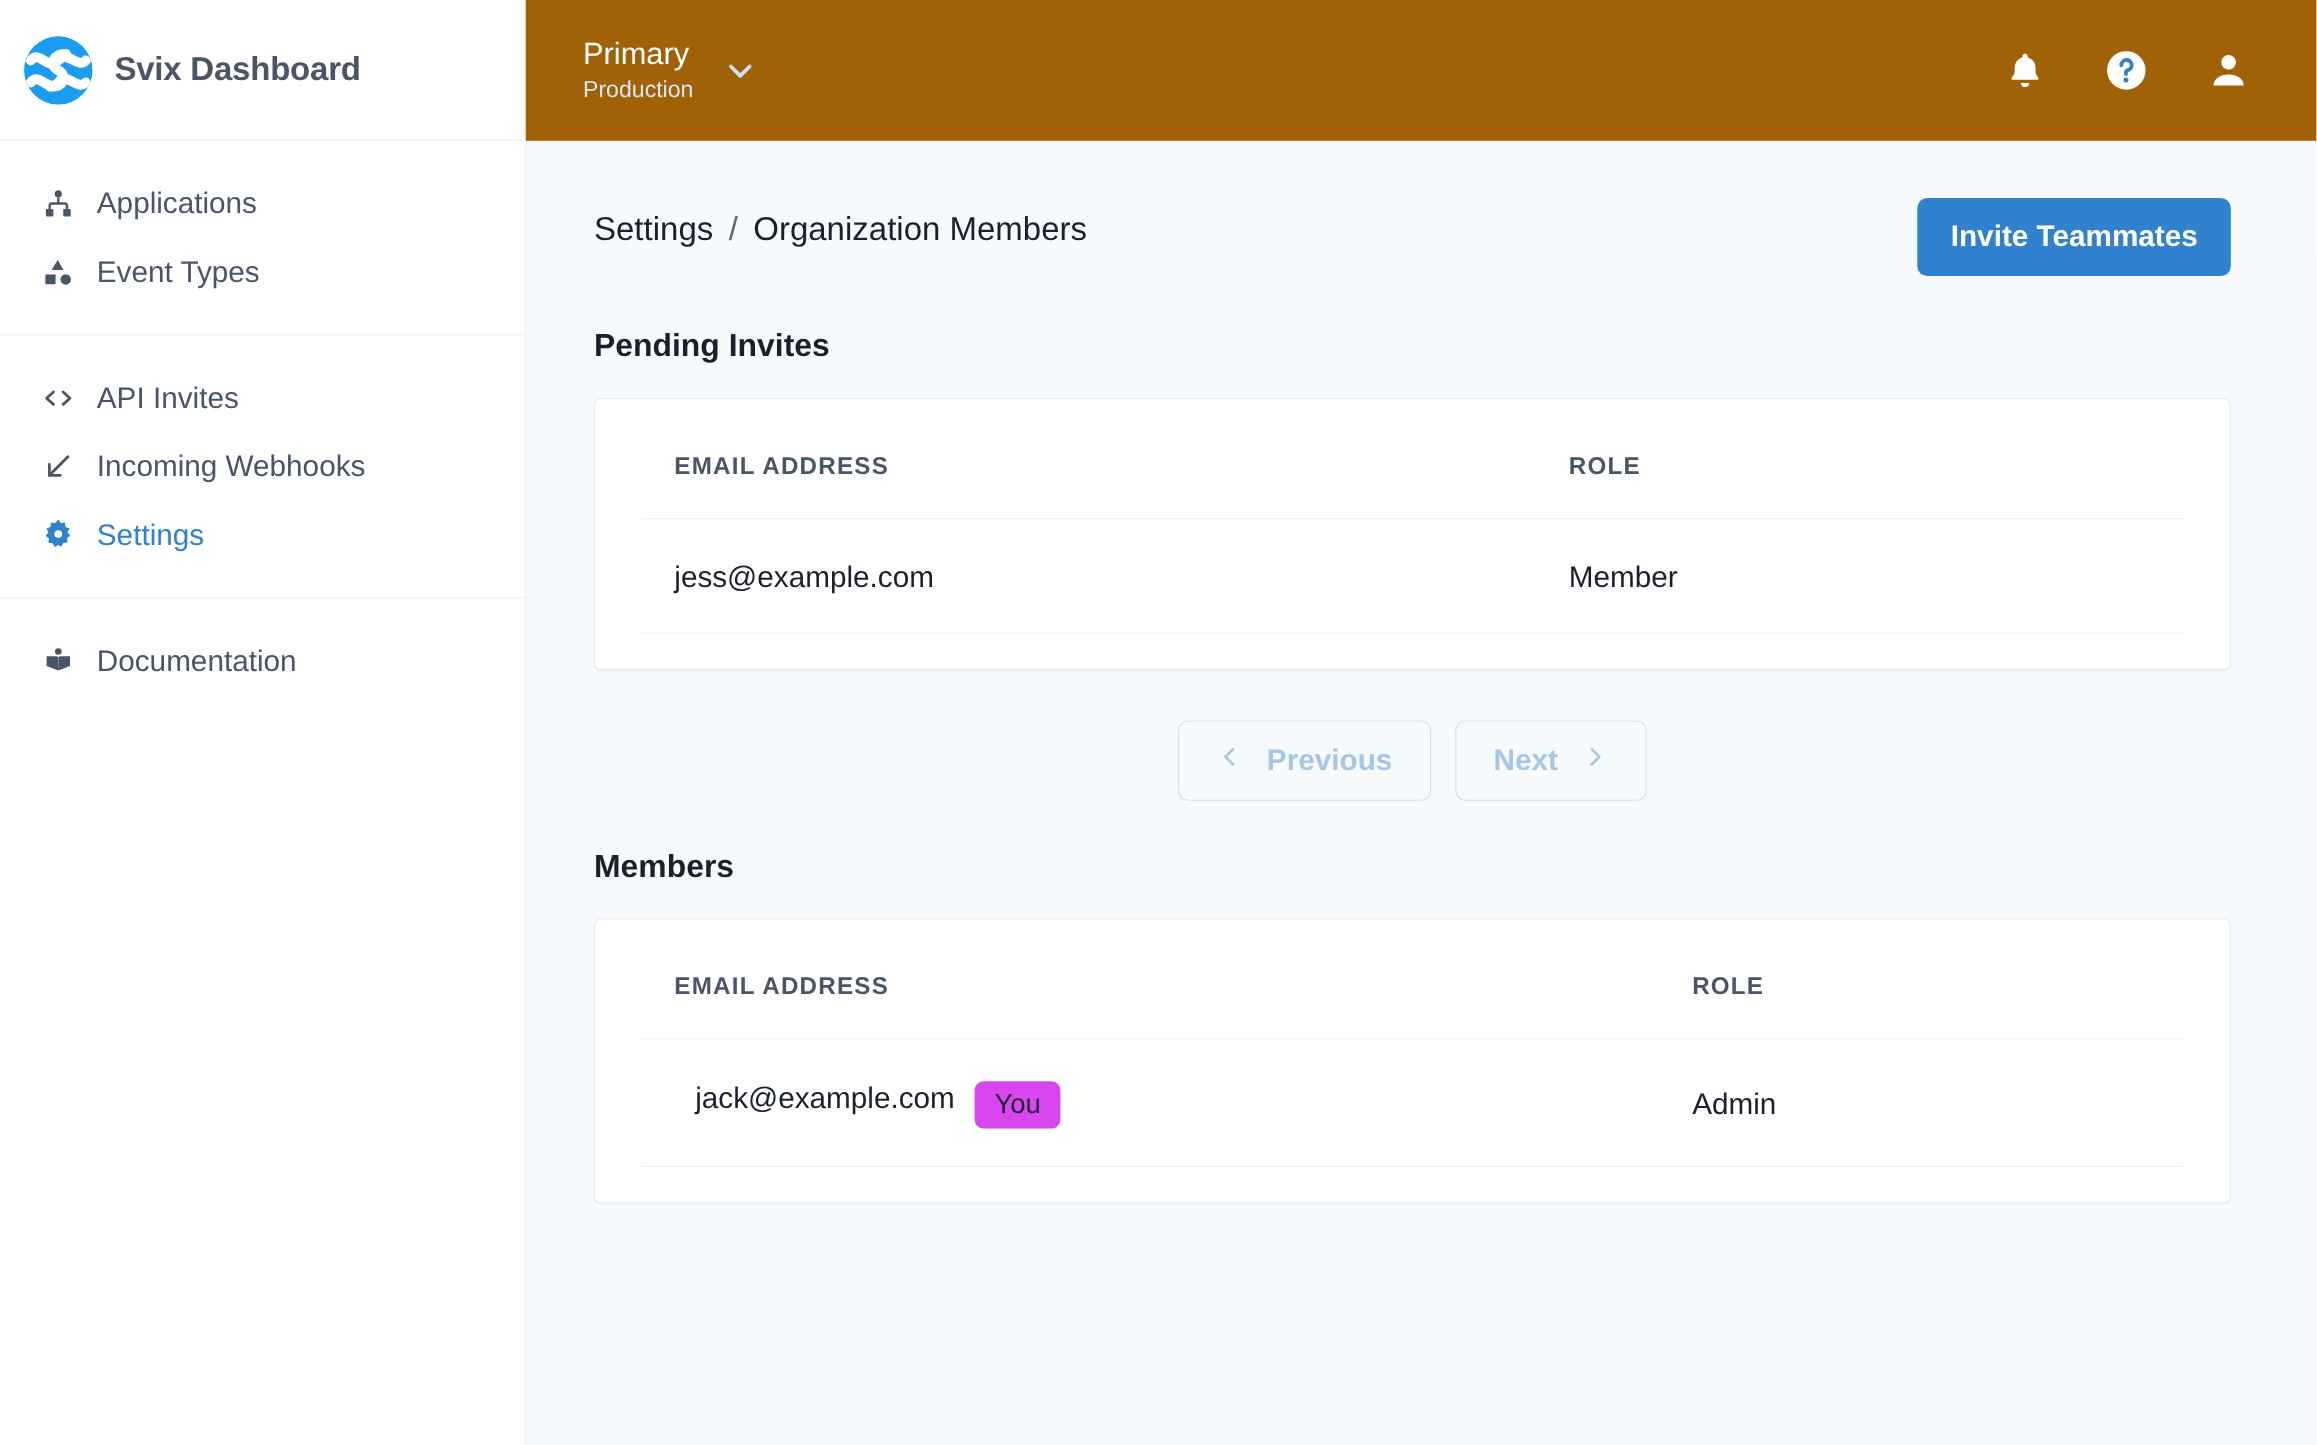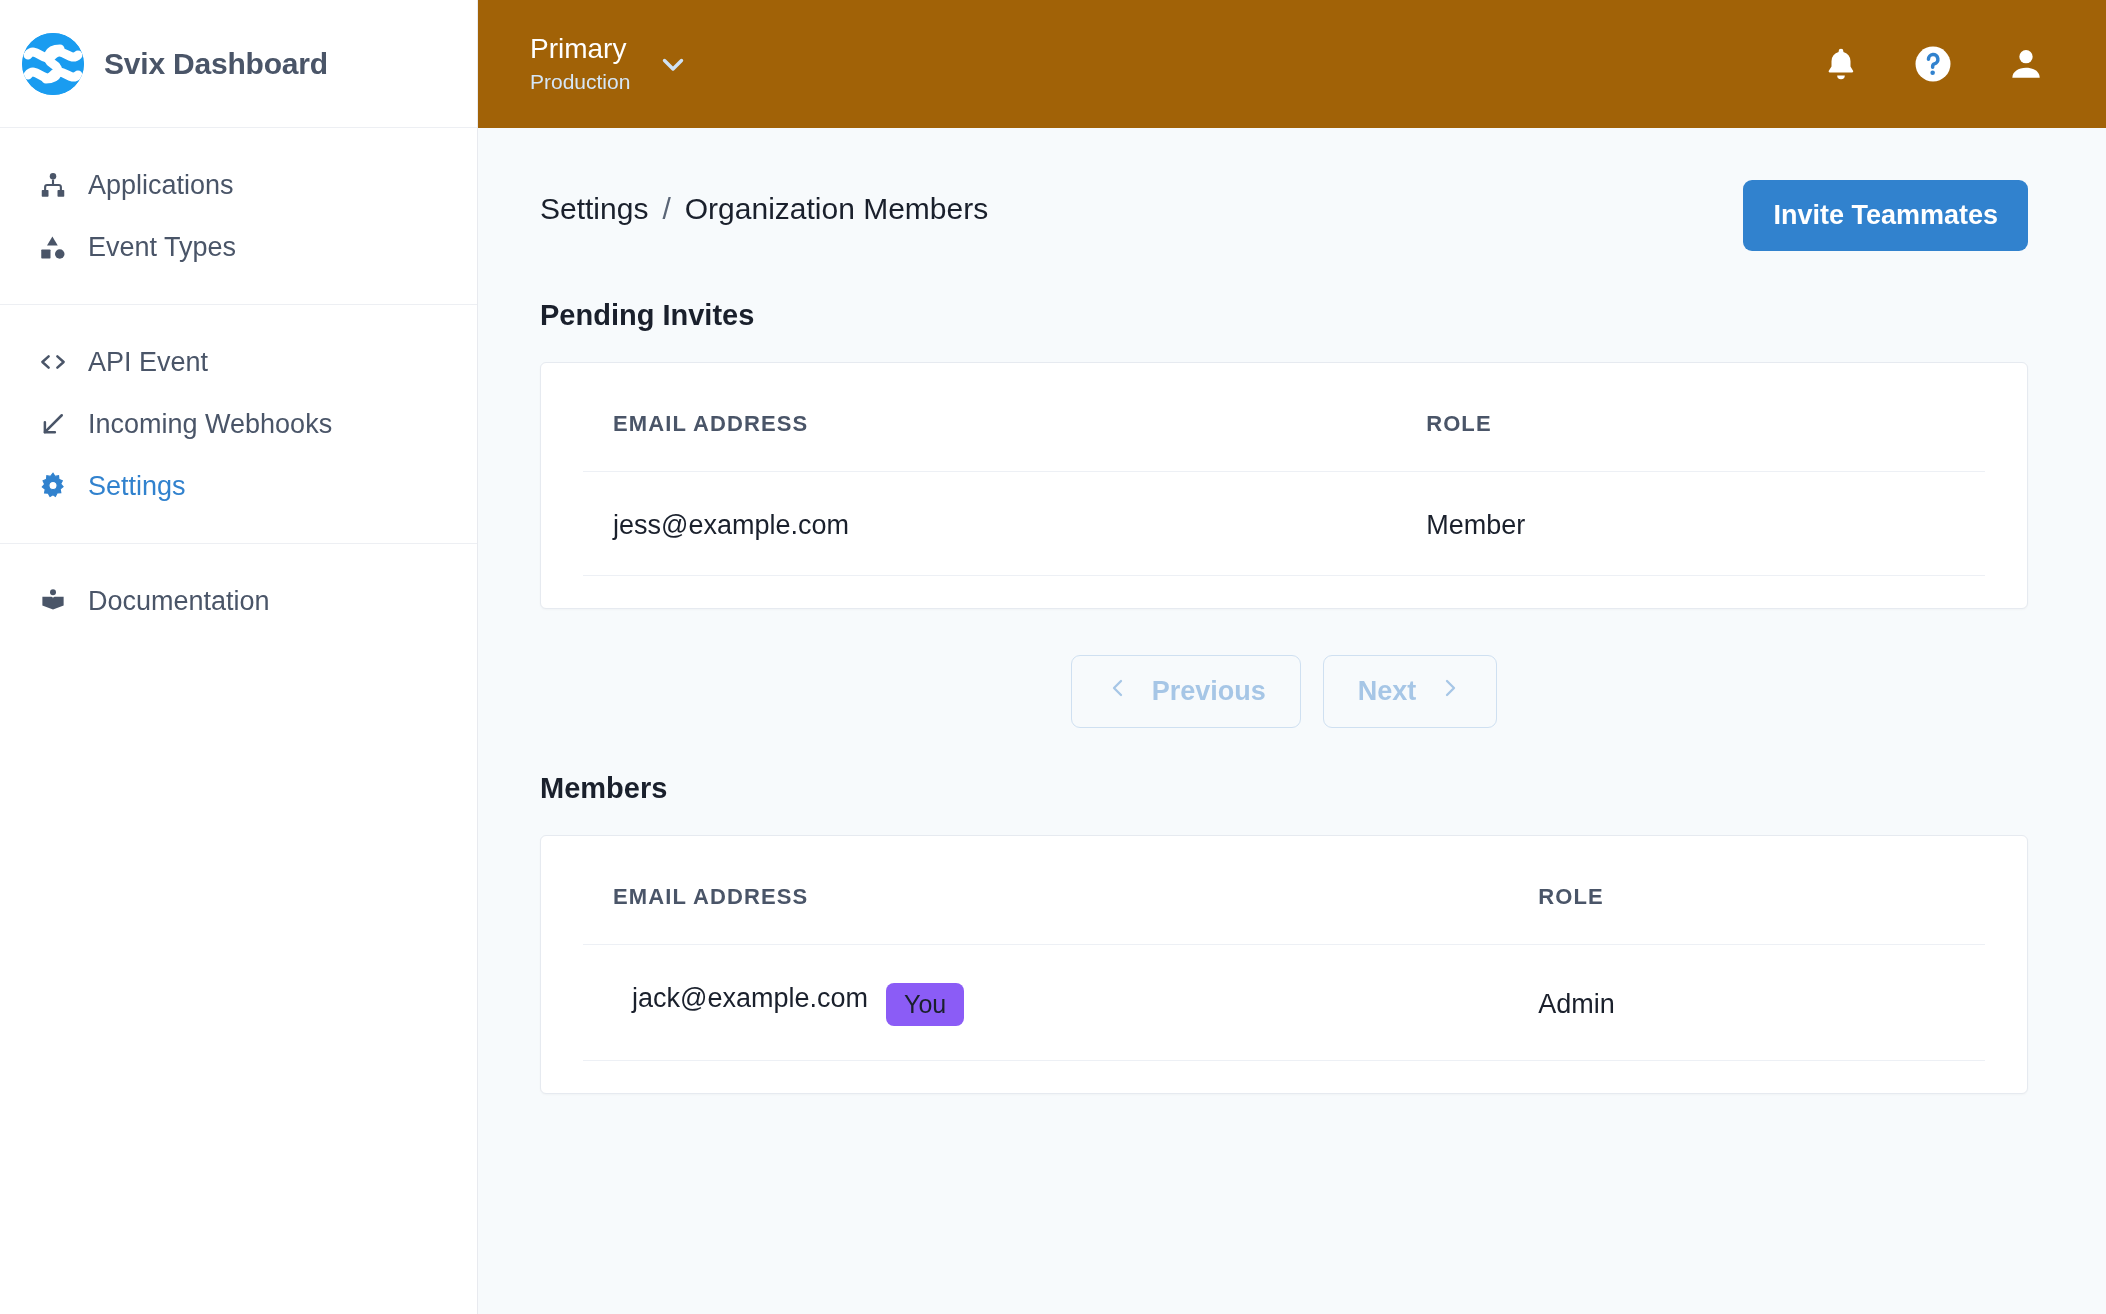--- a/index.html
+++ b/index.html
@@ -191,21 +191,21 @@
     font-size: 27px;
     color: #1a202c;
     padding: 38px 0 38px 30px;
     border-bottom: 1px solid #edf0f5;
     vertical-align: middle;
   }
   table.members-table tr:last-child td { padding-bottom: 34px; }
 
   .cell-email { display: flex; align-items: flex-start; gap: 18px; margin-left: 19px; }
   .you-badge {
-    background: #8b5cf6;
+    background: #d946ef;
     color: #1a202c;
     font-size: 25px;
     border-radius: 8px;
     padding: 9px 18px;
     line-height: 1;
   }
 
   .card-bottom-pad { height: 32px; }
 
   .pager {
@@ -273,21 +273,21 @@
     </div>
 
     <div class="nav-group">
       <div class="nav-item">
         <span class="nav-icon">
           <svg width="30" height="30" viewBox="0 0 24 24" fill="none" stroke="#4a5568" stroke-width="2" stroke-linecap="round" stroke-linejoin="round" aria-hidden="true">
             <polyline points="8.5,7.5 3.5,12 8.5,16.5"></polyline>
             <polyline points="15.5,7.5 20.5,12 15.5,16.5"></polyline>
           </svg>
         </span>
-        <span class="nav-label">API Event</span>
+        <span class="nav-label">API Invites</span>
       </div>
       <div class="nav-item">
         <span class="nav-icon">
           <svg width="30" height="30" viewBox="0 0 24 24" fill="none" stroke="#4a5568" stroke-width="2" stroke-linecap="round" stroke-linejoin="round" aria-hidden="true">
             <line x1="19" y1="5" x2="5.5" y2="18.5"></line>
             <polyline points="13.5,18.5 5.5,18.5 5.5,10.5"></polyline>
           </svg>
         </span>
         <span class="nav-label">Incoming Webhooks</span>
       </div>

